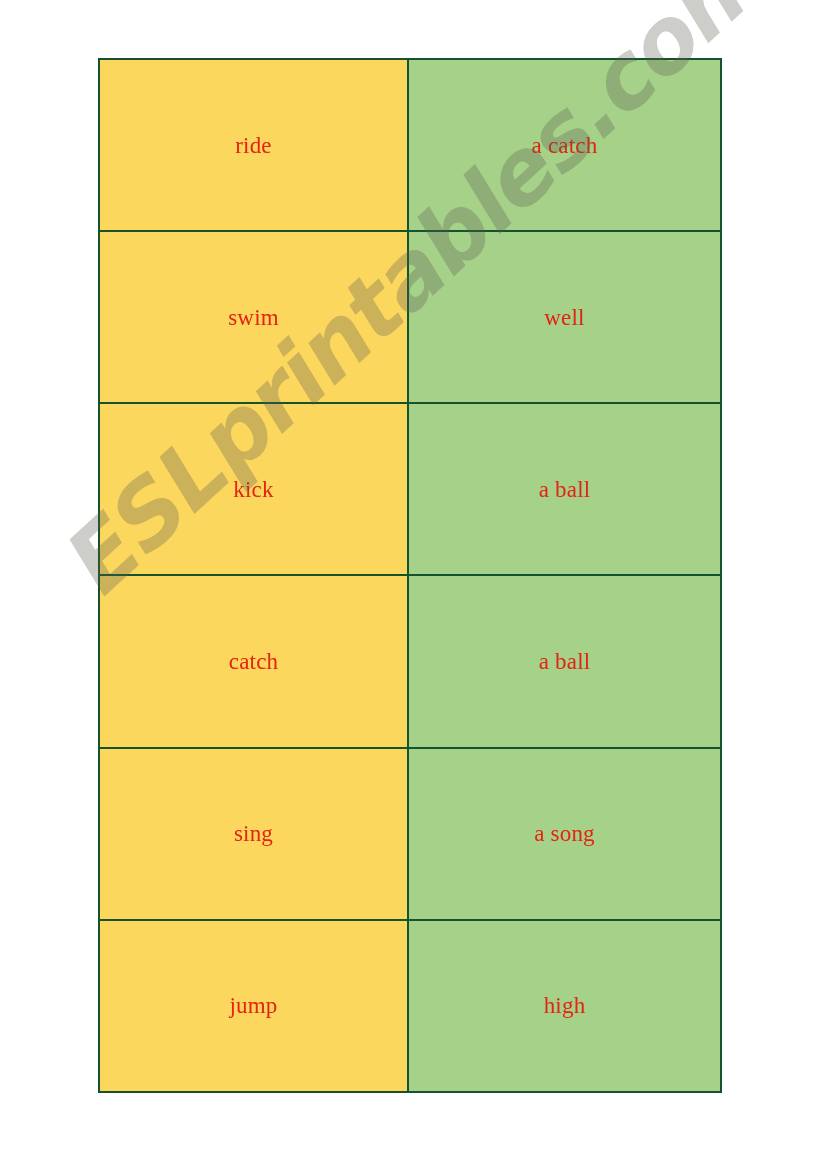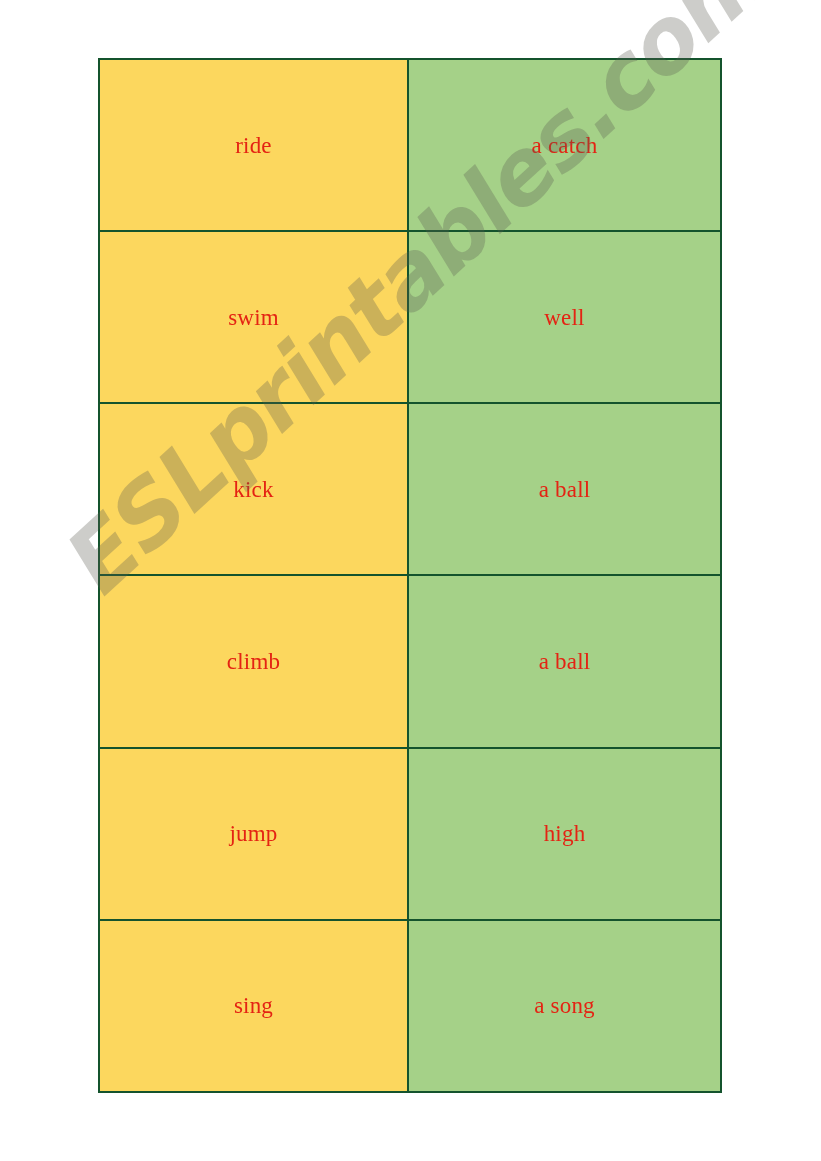--- a/index.html
+++ b/index.html
@@ -117,44 +117,44 @@
         <td class="verb-cell">
           <span class="cell-text">kick</span>
         </td>
         <td class="object-cell">
           <span class="cell-text">a ball</span>
         </td>
       </tr>
 
       <tr>
         <td class="verb-cell">
-          <span class="cell-text">climb</span>
+          <span class="cell-text">catch</span>
         </td>
         <td class="object-cell">
           <span class="cell-text">a ball</span>
         </td>
       </tr>
 
 
 
       <tr>
         <td class="verb-cell">
-          <span class="cell-text">jump</span>
+          <span class="cell-text">sing</span>
         </td>
         <td class="object-cell">
-          <span class="cell-text">high</span>
+          <span class="cell-text">a song</span>
         </td>
       </tr>
 
       <tr>
         <td class="verb-cell">
-          <span class="cell-text">sing</span>
+          <span class="cell-text">jump</span>
         </td>
         <td class="object-cell">
-          <span class="cell-text">a song</span>
+          <span class="cell-text">high</span>
         </td>
       </tr>
 
     </tbody>
   </table>
 
   <div id="watermark">
     <div id="watermark-text">ESLprintables.com</div>
   </div>
 

